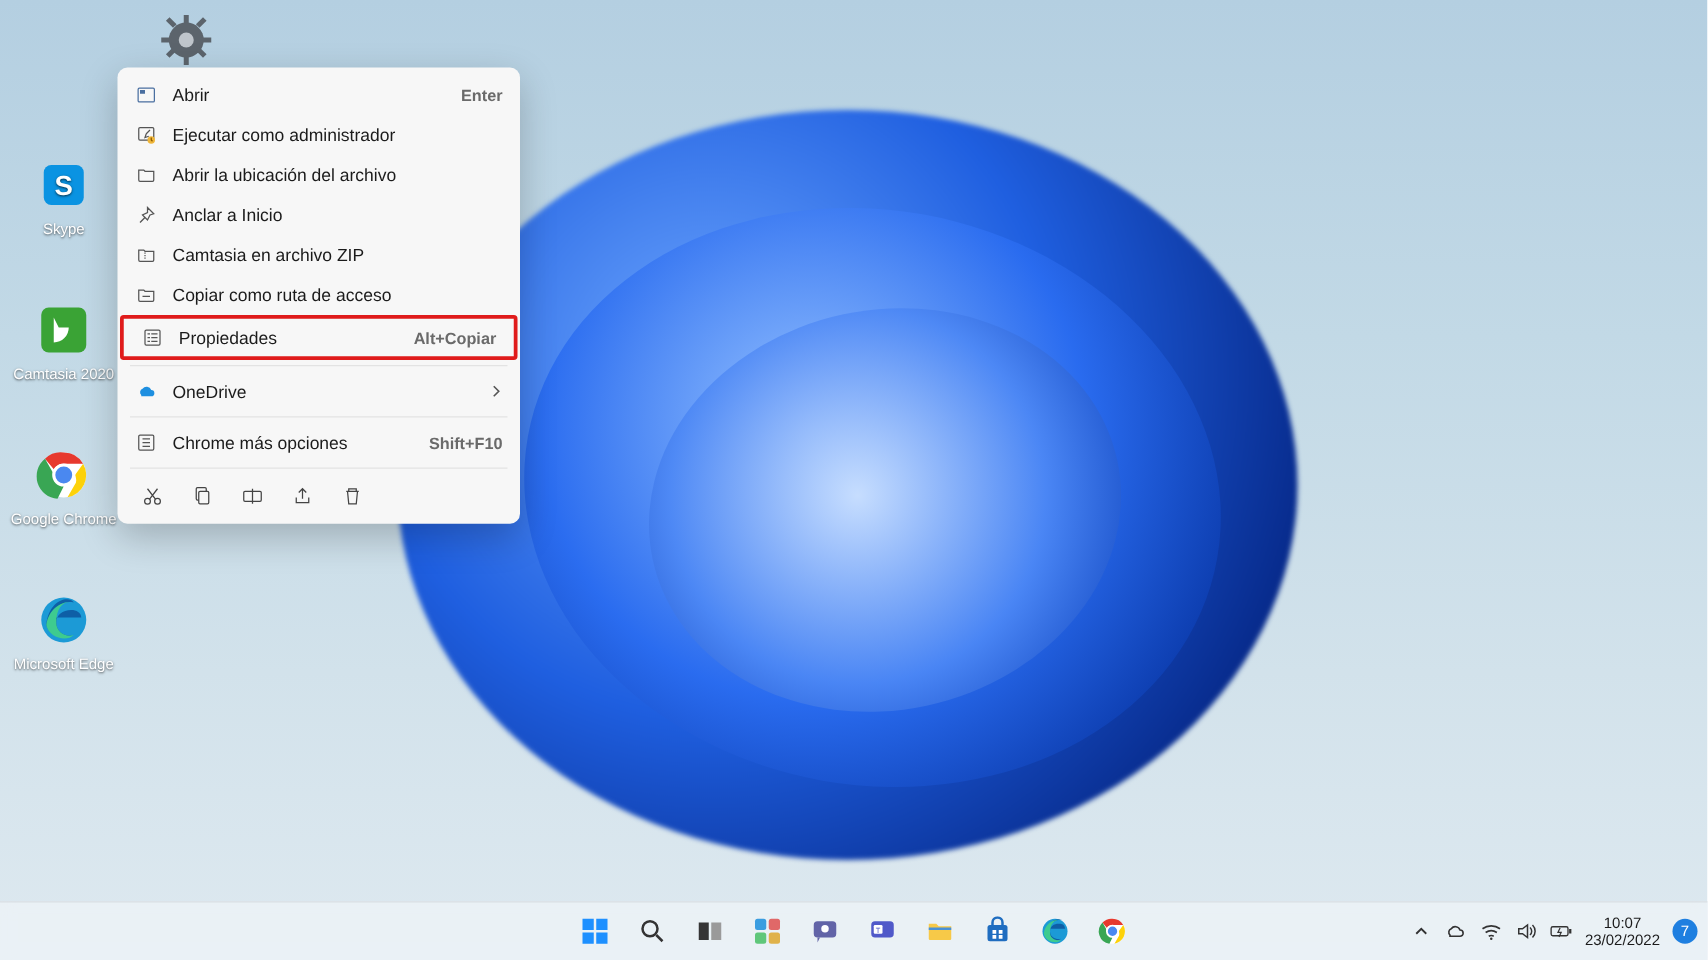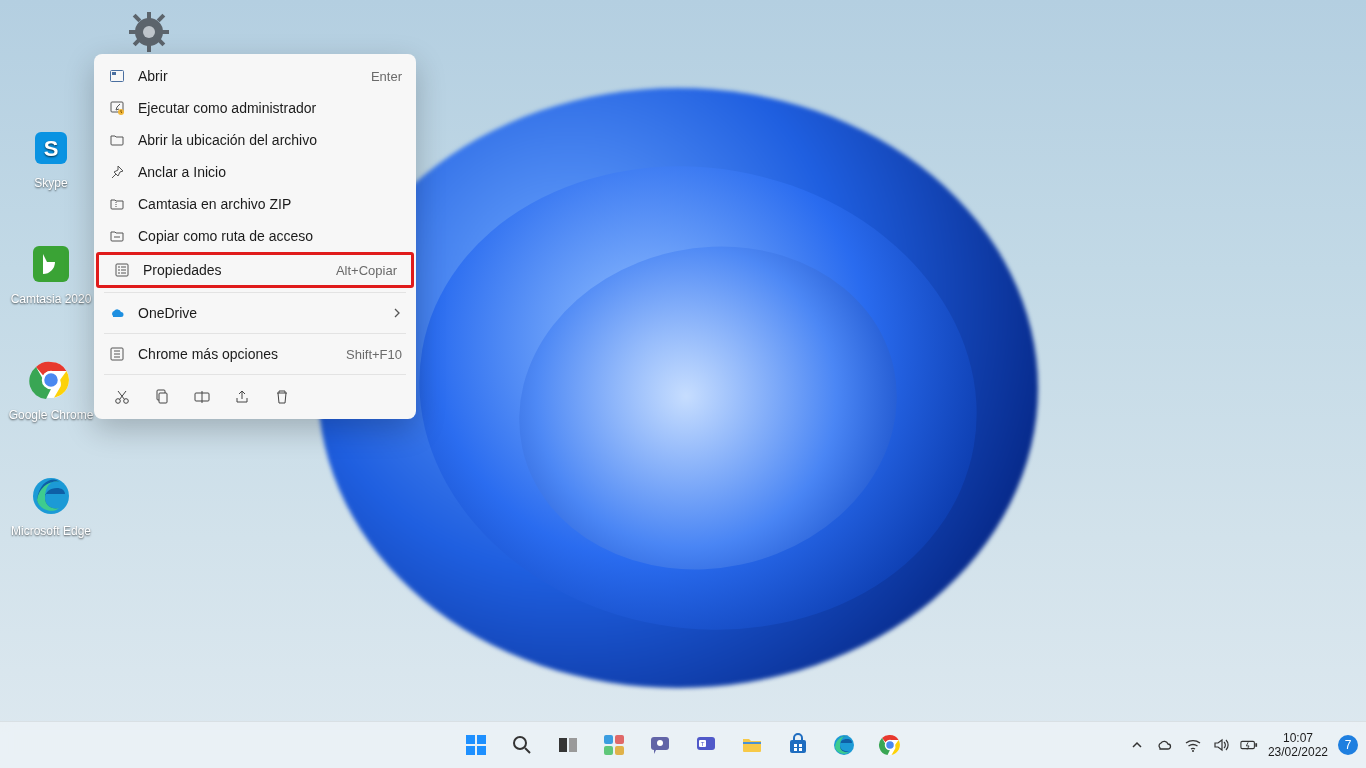--- a/index.html
+++ b/index.html
@@ -12,21 +12,21 @@
   .b3{width:380px;height:320px;left:260px;top:200px;background:radial-gradient(circle at 45% 45%,#cfe3ff 0%,#4d88f5 55%,#1247c0 90%);opacity:.9;transform:rotate(-12deg);}
   
   .desktop{position:absolute;inset:0;}
   .di{position:absolute;width:90px;text-align:center;color:#fff;text-shadow:0 1px 2px rgba(0,0,0,.7);font-size:12px;line-height:14px;}
   .di .ic{width:48px;height:48px;margin:0 auto 4px;display:flex;align-items:center;justify-content:center;border-radius:6px;}
   
   .ctx{position:absolute;left:94px;top:42px;width:322px;background:#f7f7f7;border-radius:8px;box-shadow:0 10px 30px rgba(0,0,0,.22);padding:6px 0;margin-top:12px;}
   .mi{display:flex;align-items:center;height:32px;padding:0 14px 0 14px;gap:12px;cursor:default;}
   .mi .mic{width:18px;height:18px;flex:0 0 18px;display:flex;align-items:center;justify-content:center;color:#404040;}
   .mi .lbl{flex:1;color:#1b1b1b;}
-  .mi .hint{color:#6a6a6a;font-size:13px;}
+  .mi .hint{color:#6a6a6a;font-size:13px;font-weight:bold;}
   .mi .chev{color:#505050;}
   .sep{height:1px;background:#e3e3e3;margin:4px 10px;}
   .prop-hi{border:3px solid #e01b1b;border-radius:3px;margin:0 2px;}
   .iconrow{display:flex;gap:20px;padding:8px 18px 6px;}
   .iconrow .tbtn{width:20px;height:20px;display:flex;align-items:center;justify-content:center;color:#3a3a3a;cursor:pointer;}
   
   .taskbar{position:absolute;left:0;right:0;bottom:0;height:46px;background:rgba(236,241,246,.88);backdrop-filter:blur(6px);border-top:1px solid rgba(0,0,0,.07);display:flex;align-items:center;}
   .tb-center{position:absolute;left:50%;transform:translateX(-50%);display:flex;gap:6px;}
   .tbi{width:40px;height:40px;display:flex;align-items:center;justify-content:center;border-radius:4px;}
   .tray{position:absolute;right:8px;display:flex;align-items:center;gap:10px;color:#1b1b1b;}

